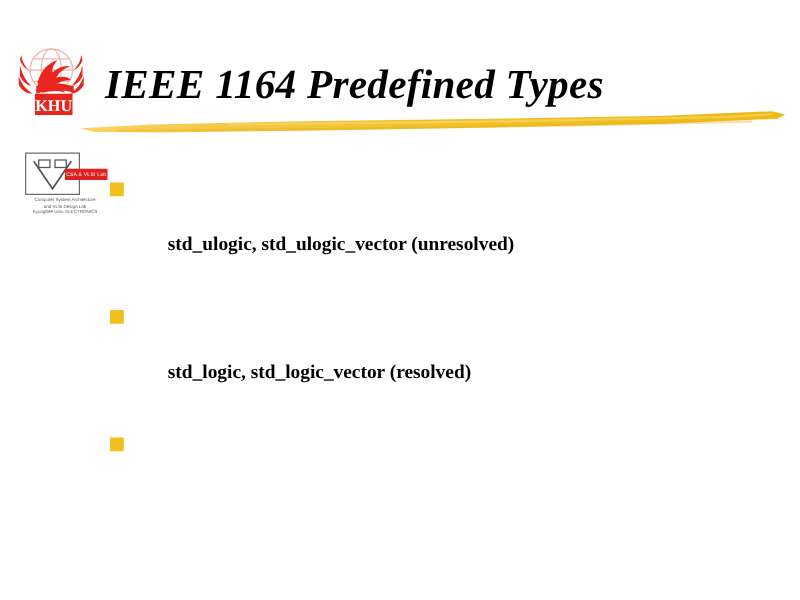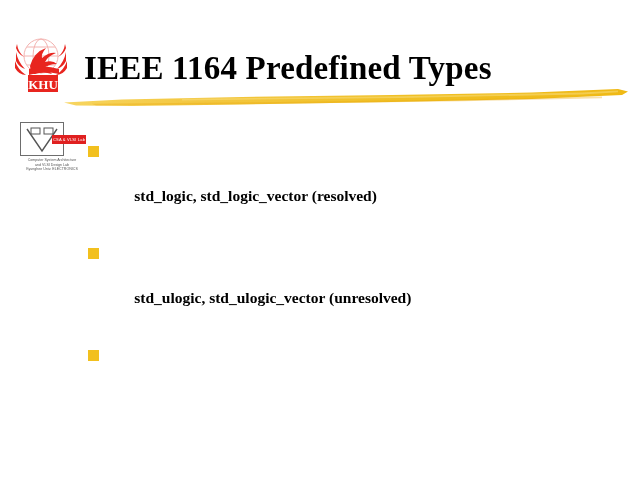--- a/index.html
+++ b/index.html
@@ -83,20 +83,21 @@
     position: absolute;
     left: 84px;
     top: 48px;
     width: 540px;
     font-size: 33px;
     font-weight: bold;
     color: #000000;
     letter-spacing: .2px;
     line-height: 40px;
     white-space: nowrap;
+    font-style: italic;
   }
 
   
   #title-rule {
     position: absolute;
     left: 62px;
     top: 86px;
     width: 570px;
     height: 26px;
   }
@@ -188,25 +189,25 @@
       <path d="M2 16.5 L60 13.5 L180 11 L330 9 L470 6.5 L556 3 L566 5.5 L560 9
                L470 13 L330 16 L180 18.5 L70 20 L14 19.5 Z" fill="url(#brushGrad)"></path>
       <path d="M120 12.8 L340 10.2 L520 6.6 L556 4.6 L556 6.2 L520 8.4 L340 12 L120 14.4 Z" fill="#f8dd7e" opacity="0.55"></path>
       <path d="M30 17.8 L200 16.2 L400 13.4 L540 10.4 L540 12.2 L400 15.2 L200 18 L34 19.4 Z" fill="#e7a50c" opacity="0.35"></path>
     </svg>
   </div>
 
   <div id="bullets">
     <div class="bullet-row">
       <span class="bullet-square"></span>
-      <span>std_logic, std_logic_vector (resolved)</span>
+      <span>std_ulogic, std_ulogic_vector (unresolved)</span>
     </div>
     <div class="bullet-row">
       <span class="bullet-square"></span>
-      <span>std_ulogic, std_ulogic_vector (unresolved)</span>
+      <span>std_logic, std_logic_vector (resolved)</span>
     </div>
     <div class="bullet-row">
       <span class="bullet-square"></span>
       
     </div>
 
   </div>
 
 </div>
 

